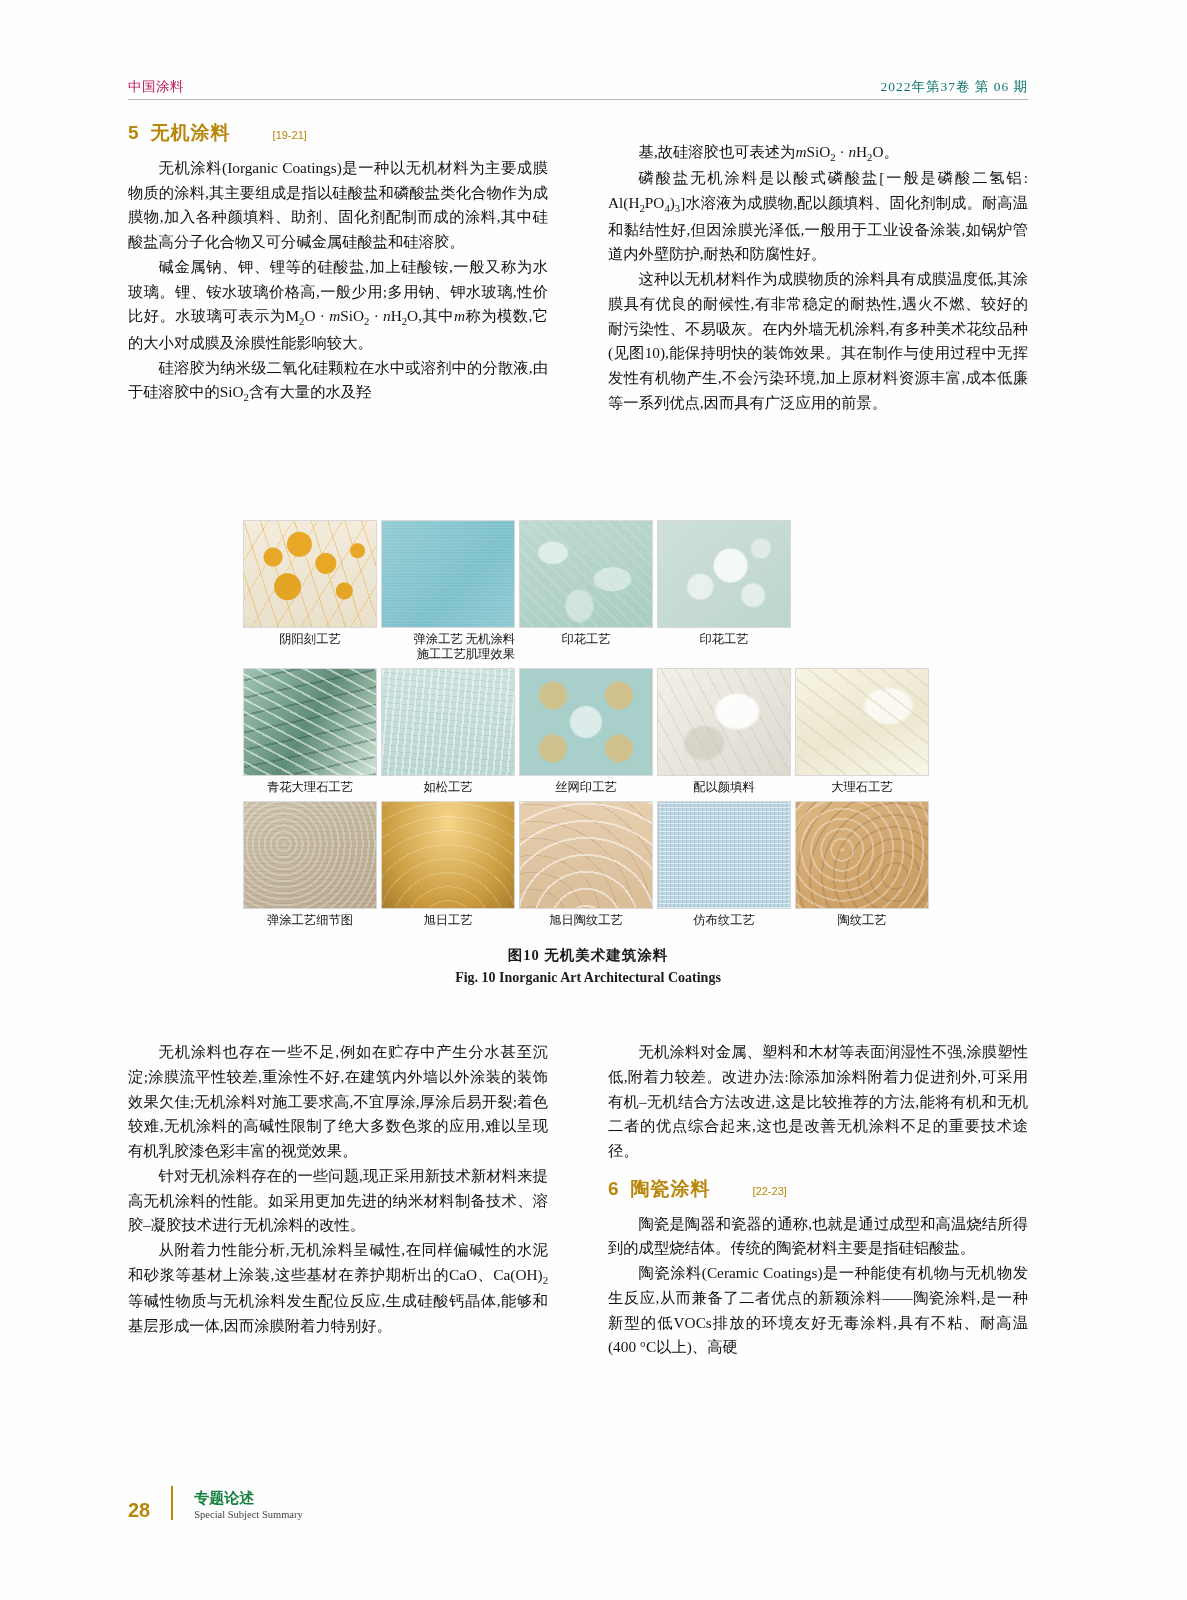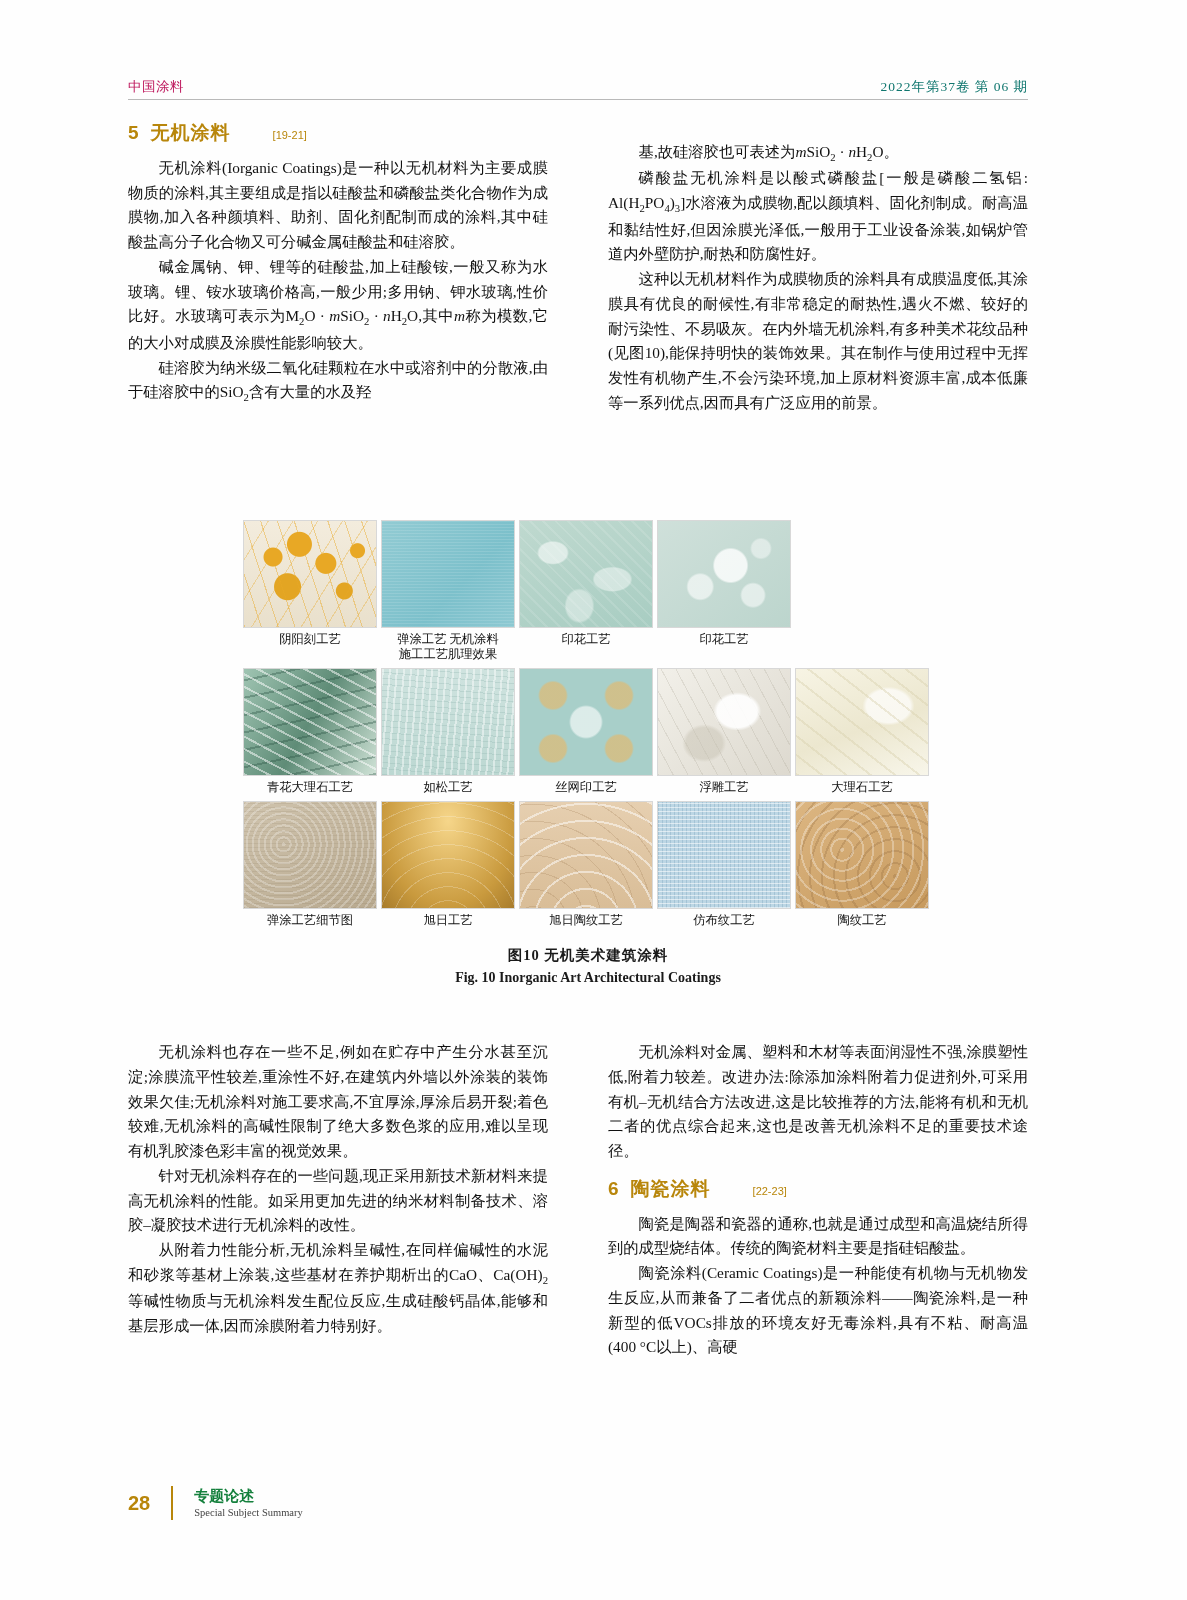--- a/index.html
+++ b/index.html
@@ -143,21 +143,21 @@
     font-weight: bold;
     font-family: "Liberation Serif", serif;
   }
 
   
   .footer {
     position: absolute;
     left: 128px;
     top: 1486px;
     display: flex;
-    align-items: center;
+    align-items: flex-end;
     gap: 21px;
   }
   .footer-num {
     color: #b8860b;
     font-size: 20px;
     font-weight: bold;
     font-family: "Liberation Sans", sans-serif;
     line-height: 1;
   }
   .footer-bar {
@@ -314,21 +314,21 @@
 
   <div class="figure">
 
     <div class="grid-row">
       <div class="cell">
         <div class="swatch sw1"></div>
         <div class="caption">阴阳刻工艺</div>
       </div>
       <div class="cell">
         <div class="swatch sw2"></div>
-        <div class="caption two-line" style="white-space:pre-line;">弹涂工艺 无机涂料
+        <div class="caption two-line" style="white-space:pre-line;text-align:right;">弹涂工艺 无机涂料
 施工工艺肌理效果</div>
       </div>
       <div class="cell">
         <div class="swatch sw3"></div>
         <div class="caption">印花工艺</div>
       </div>
       <div class="cell">
         <div class="swatch sw5"></div>
         <div class="caption">印花工艺</div>
       </div>
@@ -342,21 +342,21 @@
       <div class="cell">
         <div class="swatch sw7"></div>
         <div class="caption">如松工艺</div>
       </div>
       <div class="cell">
         <div class="swatch sw8"></div>
         <div class="caption">丝网印工艺</div>
       </div>
       <div class="cell">
         <div class="swatch sw9"></div>
-        <div class="caption">浮雕工艺</div>
+        <div class="caption">配以颜填料</div>
       </div>
       <div class="cell">
         <div class="swatch sw10"></div>
         <div class="caption">大理石工艺</div>
       </div>
     </div>
 
     <div class="grid-row">
       <div class="cell">
         <div class="swatch sw11"></div>

